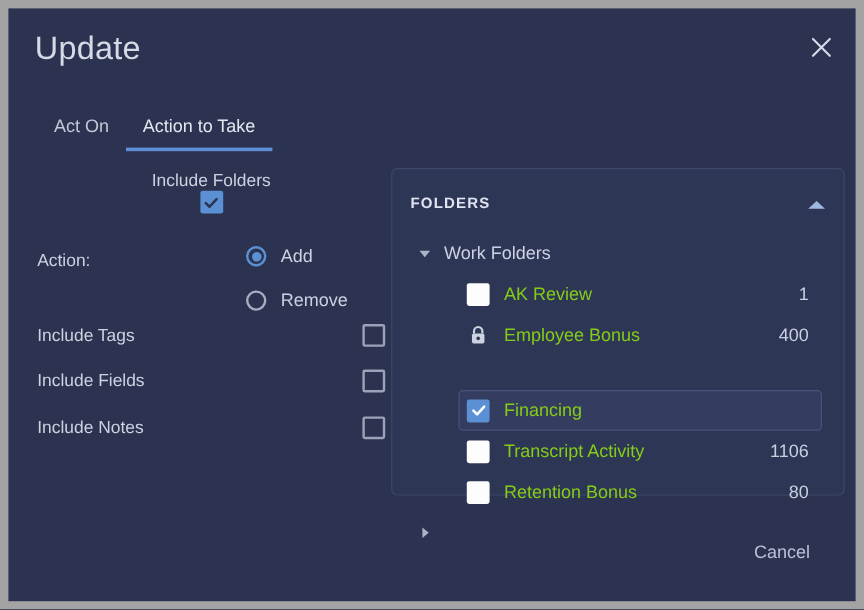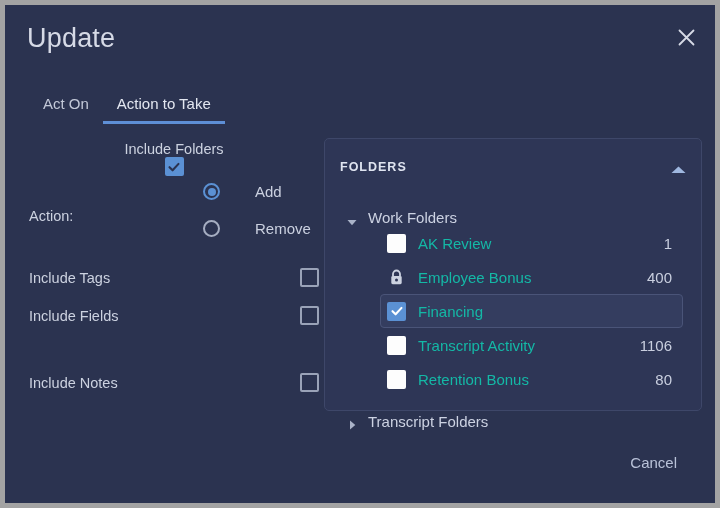--- a/index.html
+++ b/index.html
@@ -10,21 +10,21 @@
   body {
     font-family: "Liberation Sans", sans-serif;
     -webkit-font-smoothing: antialiased;
   }
   #dialog {
     position: relative;
     width: 720px;
     height: 508px;
     box-sizing: border-box;
     background: #2b3350;
-    border: 5px solid #a3a3a3;
+    border: 7px solid #a3a3a3;
     overflow: hidden;
   }
 
   
   .dlg-title {
     position: absolute;
     left: 22px;
     top: 20px;
     font-size: 27px;
     color: #d6dae6;
@@ -105,24 +105,23 @@
   }
 
   
   .radio-group {
     position: absolute;
     left: 198px;
     top: 178px;
   }
   .radio-row {
     display: flex;
-    align-items: flex-start;
+    align-items: flex-end;
     height: 37px;
     cursor: pointer;
-    gap: 23px;
   }
   .radio {
     width: 17px;
     height: 17px;
     border-radius: 50%;
     box-sizing: border-box;
     display: flex;
     align-items: center;
     justify-content: center;
     flex: none;
@@ -173,21 +172,21 @@
 
   .tree { position: absolute; left: 0; top: 53px; right: 0; }
   .tree-row {
     position: relative;
     display: flex;
     align-items: center;
     height: 34px;
     box-sizing: border-box;
     cursor: pointer;
   }
-  .tree-group { padding-left: 19px; align-items: flex-end; }
+  .tree-group { padding-left: 19px; }
   .tree-group .caret {
     width: 16px;
     display: flex;
     align-items: center;
     justify-content: center;
     flex: none;
   }
   .tree-group .grp-label {
     margin-left: 8px;
     font-size: 15px;
@@ -198,25 +197,26 @@
     margin: 0 18px 0 55px;
     padding: 0 10px 0 6px;
     border-radius: 4px;
     border: 1px solid transparent;
     box-sizing: border-box;
   }
   .tree-leaf.selected {
     background: #343d5f;
     border-color: #49periodo;
     border-color: #4a5478;
+    margin-top: 29px;
   }
   .leaf-name {
     margin-left: 12px;
     font-size: 15px;
-    color: #14b8a6;
+    color: #84cc16;
     flex: 1;
     white-space: nowrap;
   }
   .leaf-count {
     font-size: 15px;
     color: #c9cfdf;
     text-align: right;
   }
   .lock-ico {
     width: 19px;
@@ -299,21 +299,21 @@
   <div class="form-row" style="top:262px; height:21px;">
     <div class="form-label">Include Tags</div>
     <div class="chk unchecked"></div>
   </div>
 
   <div class="form-row" style="top:300px; height:21px;">
     <div class="form-label">Include Fields</div>
     <div class="chk unchecked"></div>
   </div>
 
-  <div class="form-row" style="top:339px; height:21px;margin-top:28px;">
+  <div class="form-row" style="top:339px; height:21px;">
     <div class="form-label">Include Notes</div>
     <div class="chk unchecked"></div>
   </div>
 
   <div class="panel">
     <div class="panel-head">FOLDERS</div>
     <div class="panel-collapse">
       <svg width="17" height="10" viewBox="0 0 17 10">
         <path d="M1.5 8 L8.5 1.6 L15.5 8 Z" fill="#9fb8e0"></path>
       </svg>
@@ -369,21 +369,20 @@
         <span class="leaf-name">Retention Bonus</span>
         <span class="leaf-count">80</span>
       </div>
 
       <div class="tree-row tree-group">
         <span class="caret">
           <svg width="7" height="10" viewBox="0 0 7 10">
               <path d="M1 0.6 L1 9.4 L6.3 5 Z" fill="#aab3c8"></path>
             </svg>
         </span>
-        <span class="grp-label">Transcript Folders</span>
       </div>
 
     </div>
   </div>
 
   <div class="footer">
     <div class="cancel-btn">Cancel</div>
   </div>
 
 </div>

